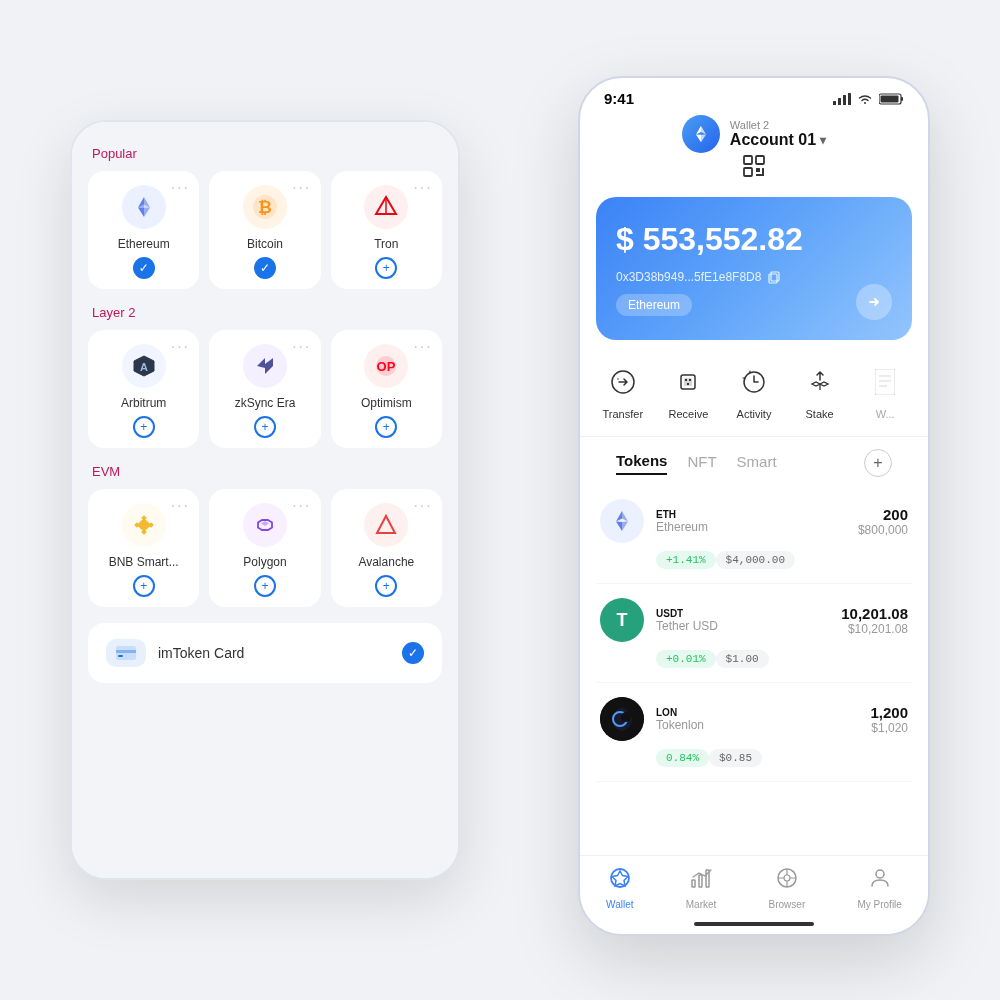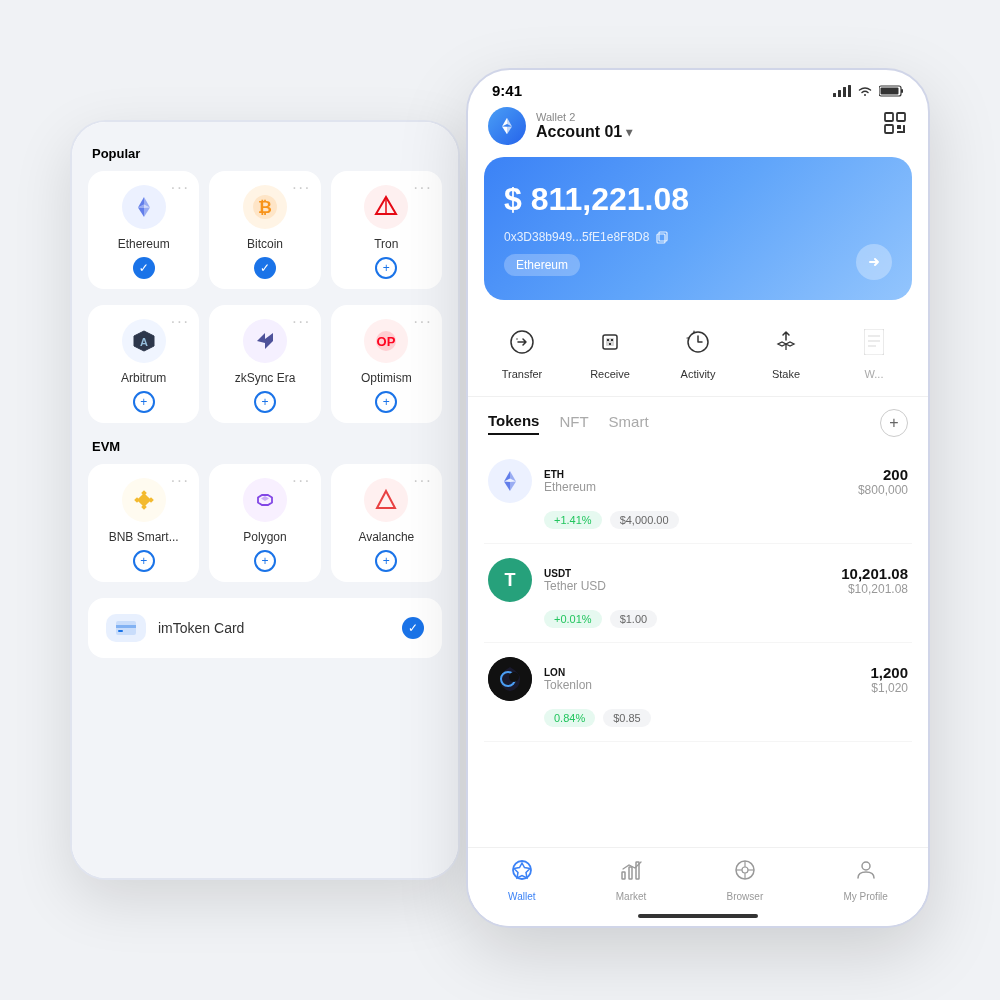--- a/index.html
+++ b/index.html
@@ -37,22 +37,22 @@
     }
 
     .phone-left-inner {
       background: #f2f4f8;
       height: 100%;
       padding: 24px 16px;
     }
 
     .section-label {
       font-size: 13px;
-      color: #000000;
-      font-weight: 700;
+      color: #be185d;
+      font-weight: 400;
       margin-bottom: 10px;
       margin-left: 4px;
     }
 
     .network-grid {
       display: grid;
       grid-template-columns: repeat(3, 1fr);
       gap: 10px;
       margin-bottom: 16px;
     }
@@ -141,22 +141,22 @@
       align-items: center;
       justify-content: center;
       color: #1a73e8;
       font-size: 16px;
     }
 
     
     .phone-right {
       position: absolute;
       right: 20px;
-      top: 8px;
-      width: 464px;
+      top: 16px;
+      width: 352px;
       height: 860px;
       background: #fff;
       border-radius: 44px;
       box-shadow: 0 24px 70px rgba(0,0,0,0.15);
       overflow: hidden;
       border: 2.5px solid #d0d5e8;
       z-index: 2;
     }
 
     .status-bar {
@@ -174,20 +174,21 @@
       gap: 6px;
       font-size: 13px;
     }
 
     
     .wallet-header {
       display: flex;
       align-items: center;
       justify-content: space-between;
       padding: 8px 20px 12px;
+      flex-direction: column;
     }
 
     .account-info {
       display: flex;
       align-items: center;
       gap: 10px;
     }
 
     .wallet-avatar {
       width: 38px;
@@ -297,21 +298,21 @@
     .action-label {
       font-size: 11px;
       color: #333;
       text-align: center;
     }
 
     
     .tabs-row {
       display: flex;
       align-items: center;
-      padding: 12px 20px 8px;
+      padding: 12px 36px 8px;
       gap: 20px;
     }
 
     .tab-item {
       font-size: 15px;
       color: #aaa;
       cursor: pointer;
       padding-bottom: 4px;
     }
 
@@ -389,22 +390,23 @@
       color: #111;
     }
 
     .token-usd {
       font-size: 12px;
       color: #999;
     }
 
     .token-badges {
       display: flex;
-      gap: 8px;
+      gap: 0;
       margin-left: 56px;
+      font-family: Liberation Mono, monospace;
     }
 
     .badge-green {
       background: #e6f9f0;
       color: #22c55e;
       border-radius: 20px;
       padding: 3px 10px;
       font-size: 11px;
       font-weight: 500;
     }
@@ -539,20 +541,21 @@
             <svg width="26" height="26" viewBox="0 0 26 26">
                 <polygon points="13,3 23,20 3,20" fill="none" stroke="#E50914" stroke-width="2"></polygon>
                 <line x1="13" y1="3" x2="13" y2="20" stroke="#E50914" stroke-width="1.5"></line>
               </svg>
           </div>
           <div class="network-name">Tron</div>
           <div class="check-btn unchecked">+</div>
         </div>
       </div>
 
+      <div class="section-label">Layer 2</div>
       <div class="network-grid">
 
         <div class="network-card">
           <span class="more-dots">···</span>
           <div class="network-icon arb-icon">
             <svg width="26" height="26" viewBox="0 0 26 26">
                 <polygon points="13,3 23,8 23,18 13,23 3,18 3,8" fill="#2D374B" stroke="#2D374B" stroke-width="1"></polygon>
                 <text x="13" y="18" text-anchor="middle" font-size="11" font-weight="bold" fill="#96BEDC">A</text>
               </svg>
           </div>
@@ -692,21 +695,21 @@
             <rect x="15" y="3" width="8" height="8" rx="1" stroke="#333" stroke-width="1.8" fill="none"></rect>
             <rect x="3" y="15" width="8" height="8" rx="1" stroke="#333" stroke-width="1.8" fill="none"></rect>
             <rect x="15" y="15" width="4" height="4" fill="#333" rx="0.5"></rect>
             <rect x="21" y="15" width="2" height="8" fill="#333" rx="0.5"></rect>
             <rect x="15" y="21" width="6" height="2" fill="#333" rx="0.5"></rect>
           </svg>
       </div>
     </div>
 
     <div class="balance-card">
-      <div class="balance-amount">$ 811,221.08</div>
+      <div class="balance-amount">$ 553,552.82</div>
       <div class="balance-address">
         <span>0x3D38b949...5fE1e8F8D8</span>
         <svg width="14" height="14" viewBox="0 0 14 14">
             <rect x="2" y="4" width="8" height="9" rx="1" fill="none" stroke="white" stroke-width="1.2"></rect>
             <rect x="4" y="2" width="8" height="9" rx="1" fill="none" stroke="white" stroke-width="1.2"></rect>
           </svg>
       </div>
       <span class="chain-badge">Ethereum</span>
       <div class="balance-arrow">
         <svg width="16" height="16" viewBox="0 0 16 16">

